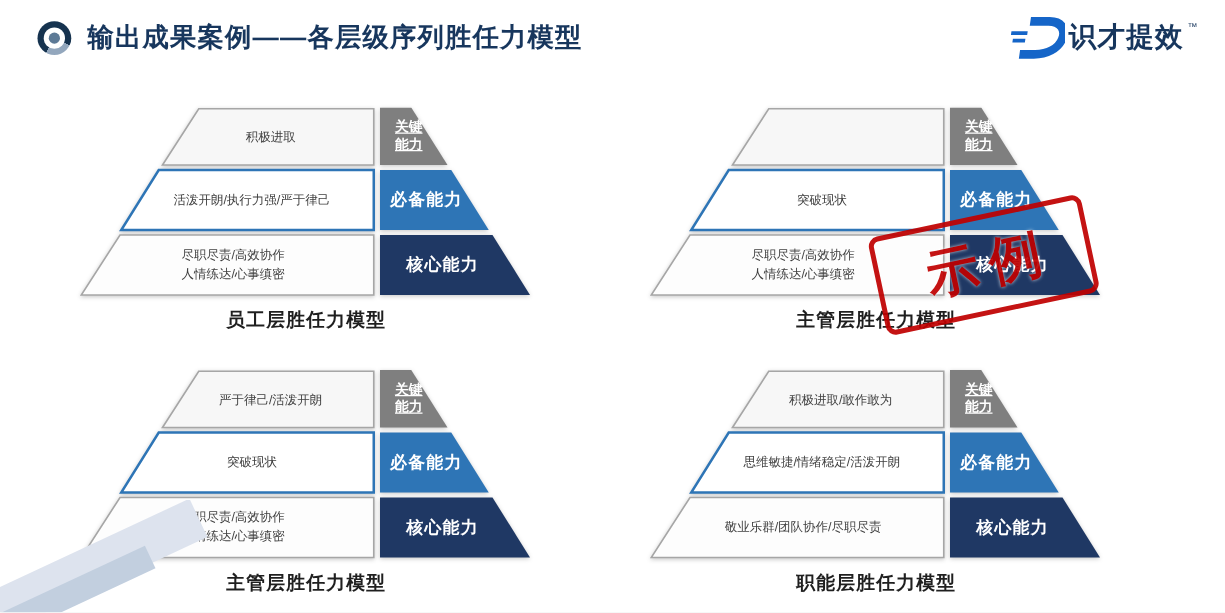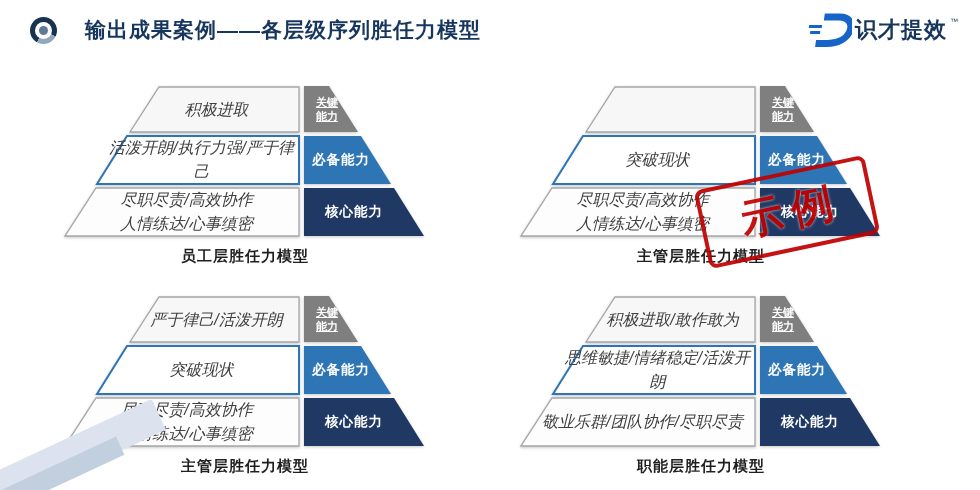--- a/index.html
+++ b/index.html
@@ -10,21 +10,21 @@
     --tier-border-gray:#a6a6a6;
     --content-text:#3f3f3f;
     --stamp-red:#c00000;
     --logo-blue:#1565c8;
   }
   *{box-sizing:border-box;margin:0;padding:0}
   body{background:#e9e9e9;font-family:"Liberation Sans","DejaVu Sans",sans-serif;}
   .slide{position:relative;width:980px;height:490px;background:#ffffff;overflow:hidden;}
 
   
-  .header{position:absolute;top:16px;left:30px;display:flex;align-items:center;gap:28px;}
+  .header{position:absolute;top:16px;left:30px;display:flex;align-items:center;gap:13px;}
   .title-bullet{width:27px;height:27px;border-radius:50%;
     background:conic-gradient(from 210deg,#16334f 0 265deg,#93a7bd 265deg 360deg);
     position:relative;flex:0 0 auto;}
   .title-bullet::before{content:"";position:absolute;inset:5px;border-radius:50%;background:#fff;}
   .title-bullet::after{content:"";position:absolute;inset:9px;border-radius:50%;background:#5d7a96;}
   .page-title{font-size:21px;font-weight:bold;color:var(--title);letter-spacing:1px;}
 
   
   .logo-area{position:absolute;top:12px;right:22px;display:flex;align-items:center;gap:3px;}
   .logo-text{font-size:22px;font-weight:bold;color:var(--title);letter-spacing:1px;}
@@ -39,21 +39,21 @@
   .pyramid{position:relative;width:362px;height:152px;}
   .pyramid svg{position:absolute;left:0;top:0;filter:drop-shadow(0 1px 1.5px rgba(0,0,0,.22));}
   .shp-c1{fill:#f7f7f7;stroke:var(--tier-border-gray);stroke-width:1.3;}
   .shp-l1{fill:var(--label-key);}
   .shp-c2{fill:#ffffff;stroke:var(--label-required);stroke-width:2;}
   .shp-l2{fill:var(--label-required);}
   .shp-c3{fill:#fdfdfd;stroke:var(--tier-border-gray);stroke-width:1.3;}
   .shp-l3{fill:var(--label-core);}
   .txt{position:absolute;display:flex;align-items:center;justify-content:center;
        text-align:center;white-space:pre-line;}
-  .content-txt{font-size:16px;color:var(--content-text);line-height:1.5;font-style:italic;}
+  .content-txt{font-size:10px;color:var(--content-text);line-height:1.5;}
   .lbl{color:#ffffff;font-weight:bold;}
   .t1c{left:70px;top:2px;width:165px;height:44px;}
   .t1l{left:240px;top:0;width:46px;height:46px;font-size:11px;line-height:1.3;text-decoration:underline;}
   .t2c{left:40px;top:52px;width:195px;height:44px;}
   .t2l{left:242px;top:52px;width:70px;height:44px;font-size:13.5px;letter-spacing:1px;}
   .t3c{left:10px;top:104px;width:225px;height:44px;text-align:center;}
   .t3l{left:244px;top:104px;width:92px;height:44px;font-size:13.5px;letter-spacing:1px;}
   .caption{margin-top:9px;width:362px;text-align:center;font-size:15px;font-weight:bold;color:#1f1f1f;letter-spacing:1px;}
 
   

